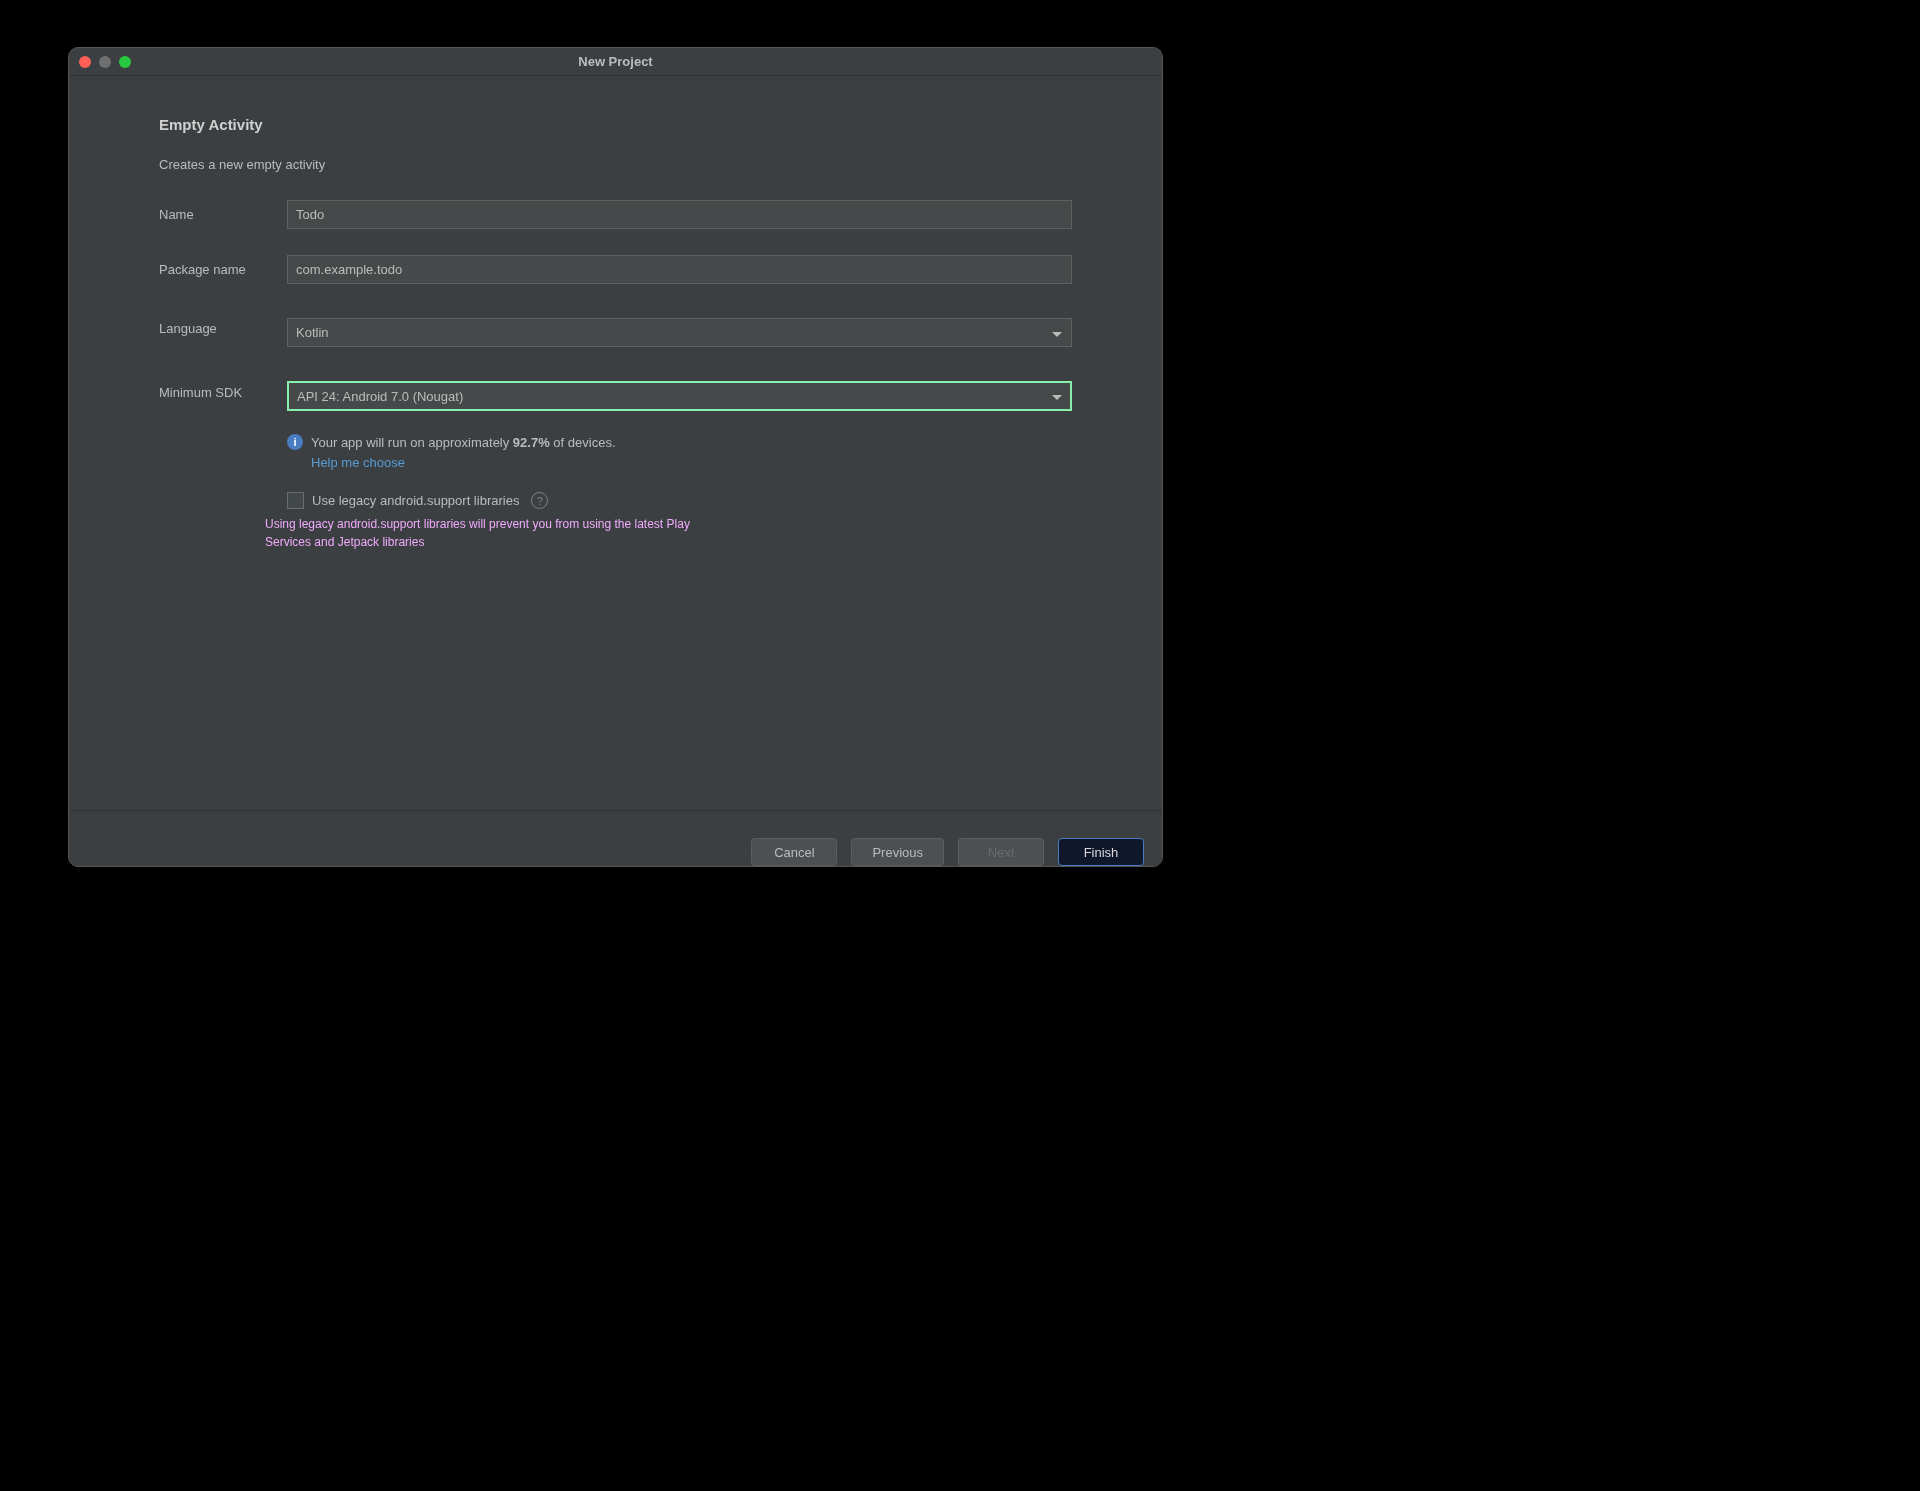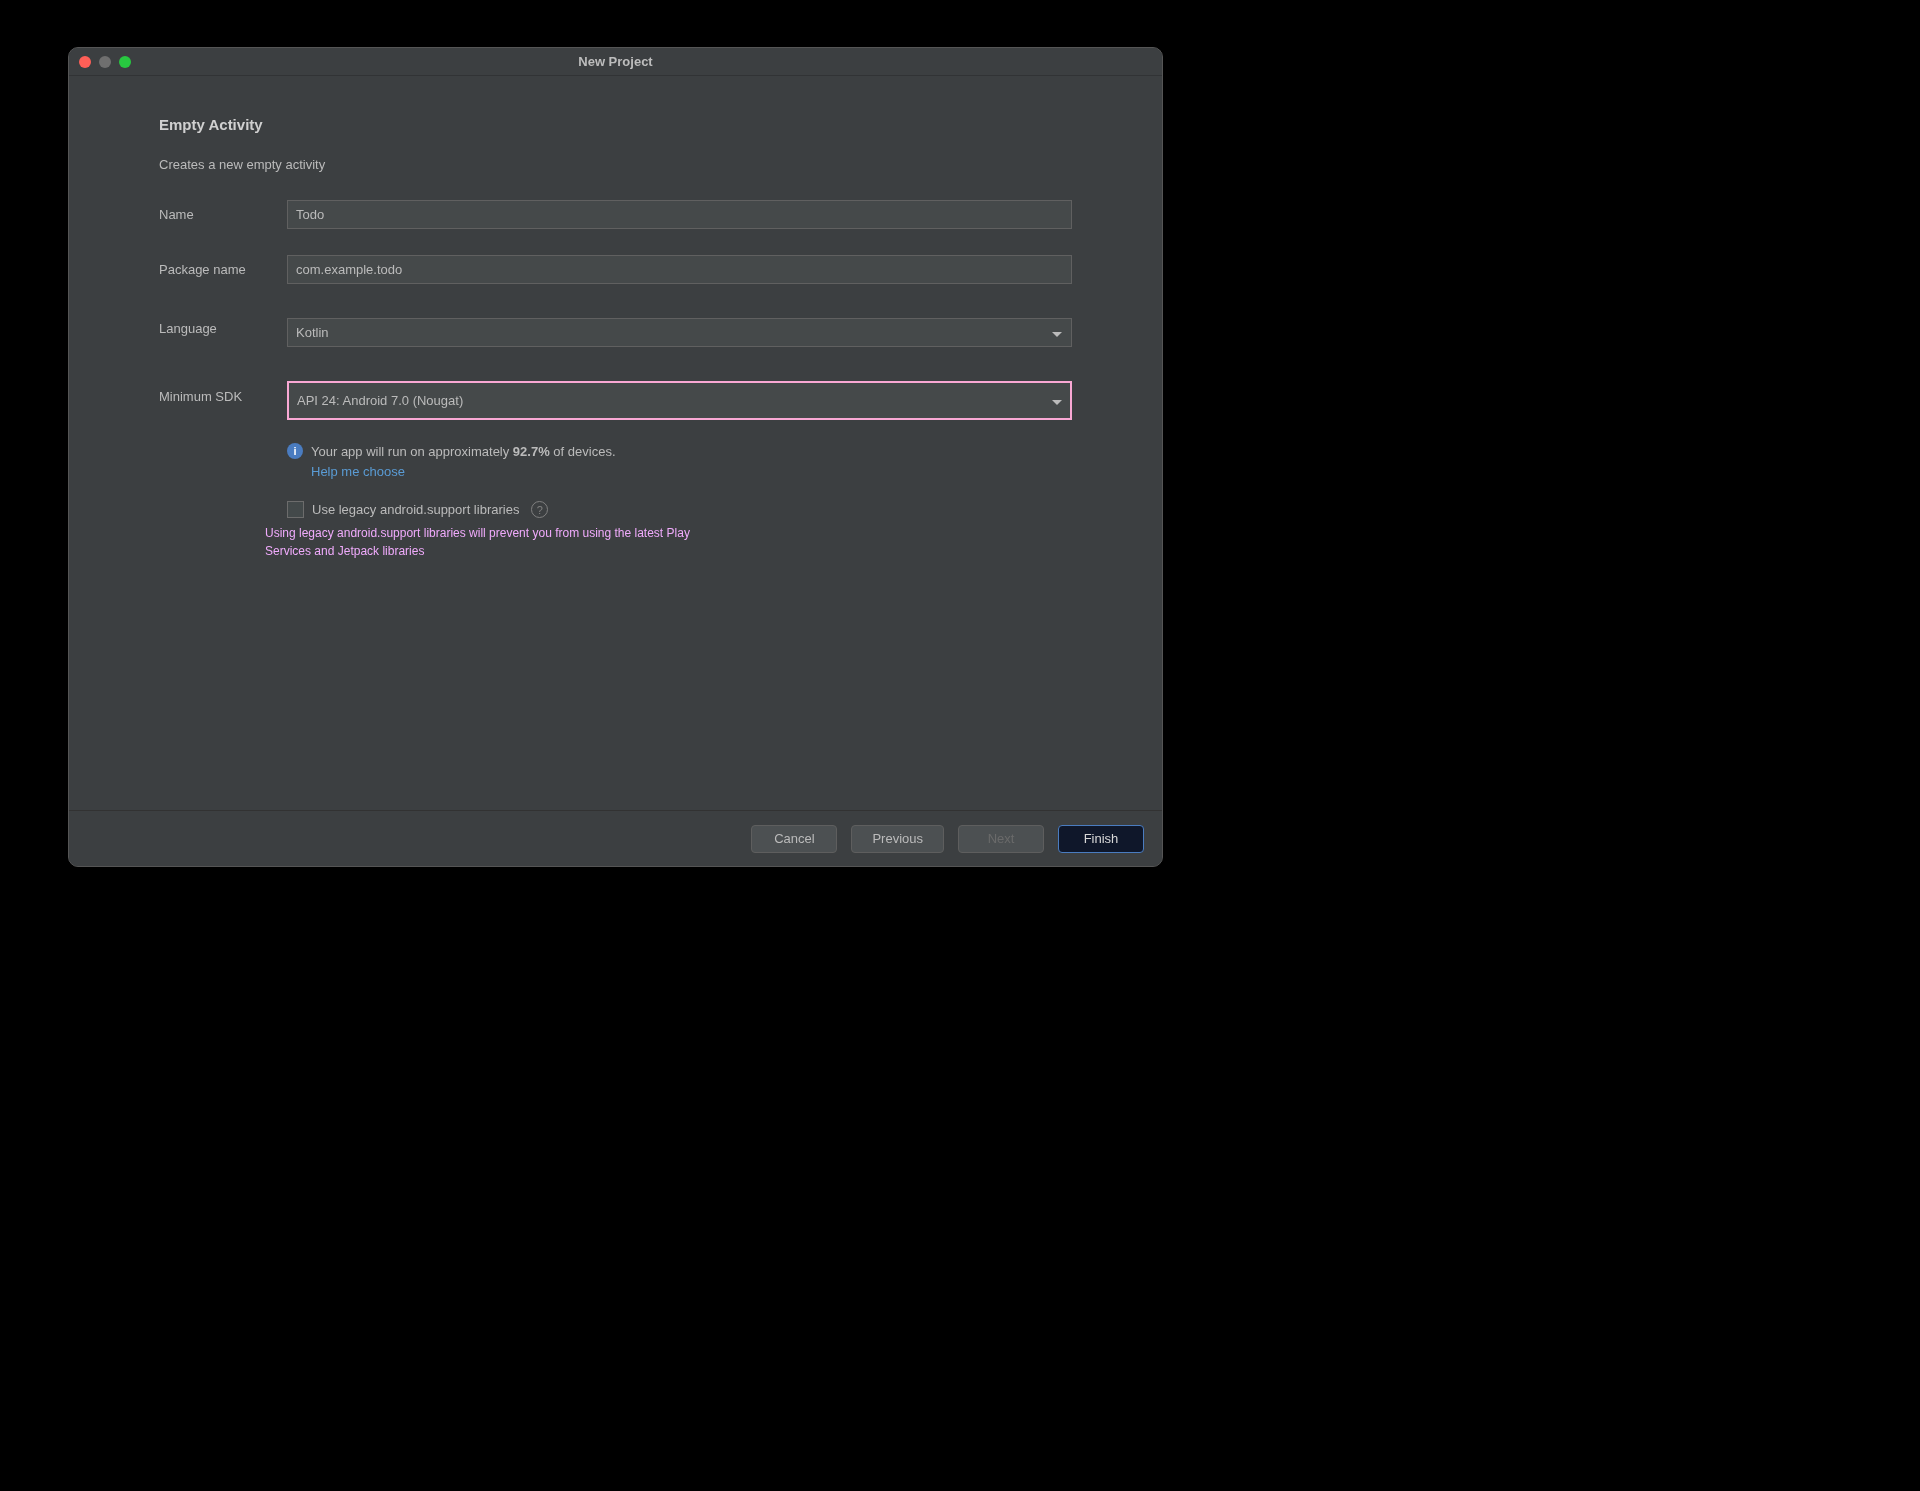--- a/index.html
+++ b/index.html
@@ -112,22 +112,22 @@
   .browse-icon {
     position: absolute;
     right: 8px;
     top: 50%;
     transform: translateY(-50%);
     color: #9a9a9a;
     pointer-events: auto;
     cursor: pointer;
   }
   .min-sdk-select {
-    border: 2px solid #f9a8d4;
-    height: 39px;
+    border: 2px solid #86efac;
+    height: 30px;
   }
   .info-section {
     margin-left: 128px;
     margin-top: -4px;
   }
   .info-row {
     display: flex;
     align-items: flex-start;
     gap: 8px;
     margin-bottom: 20px;
@@ -194,21 +194,21 @@
     color: #f0abfc;
     margin-top: 6px;
     line-height: 1.5;
     max-width: 430px;
   }
   .footer {
     height: 56px;
     border-top: 1px solid #323232;
     background: #3c3f41;
     display: flex;
-    align-items: center;
+    align-items: flex-end;
     justify-content: flex-end;
     padding: 0 18px;
     gap: 14px;
   }
   .btn {
     height: 28px;
     padding: 0 20px;
     font-size: 13px;
     border-radius: 4px;
     border: 1px solid #5e5e5e;

